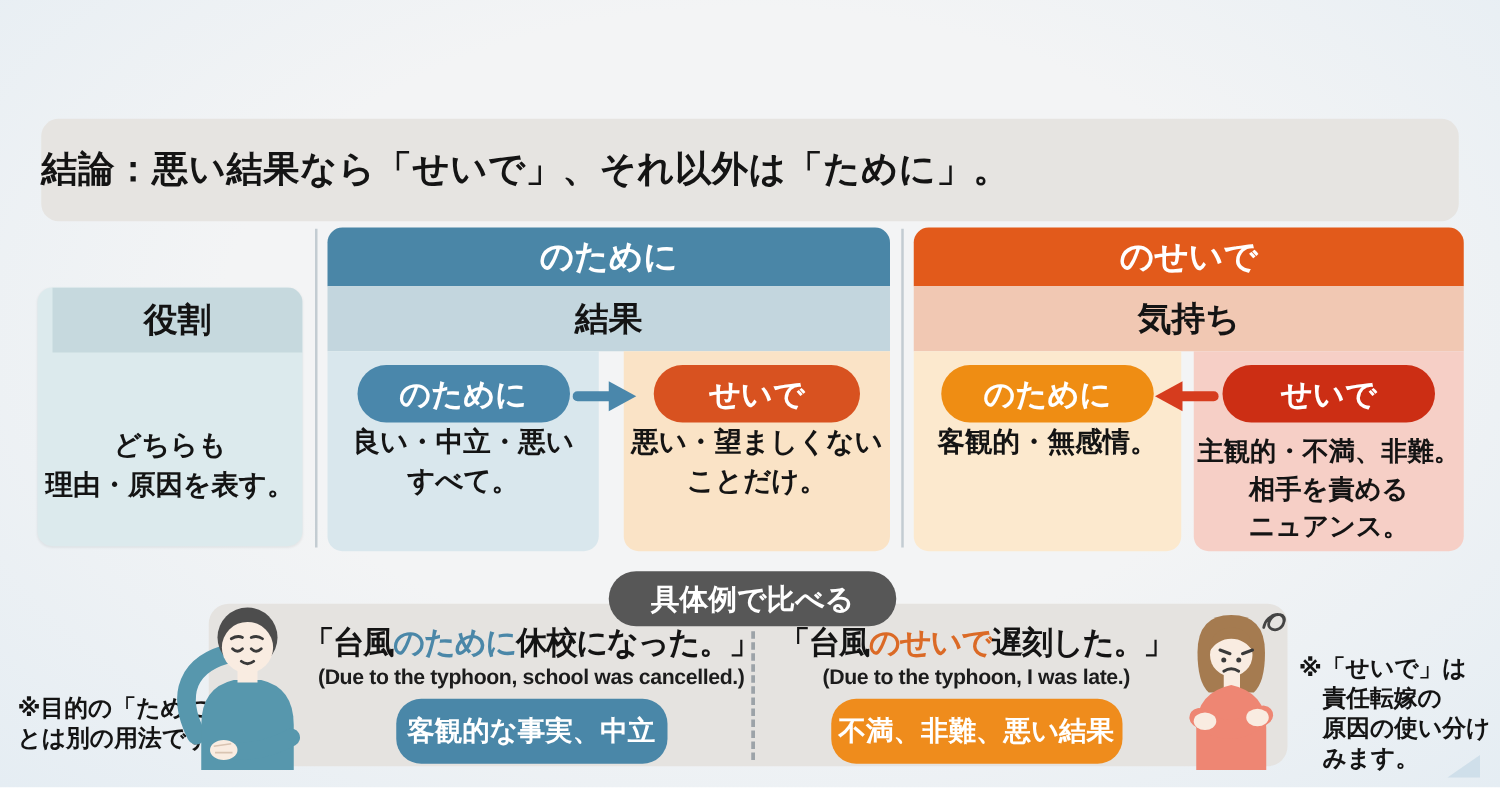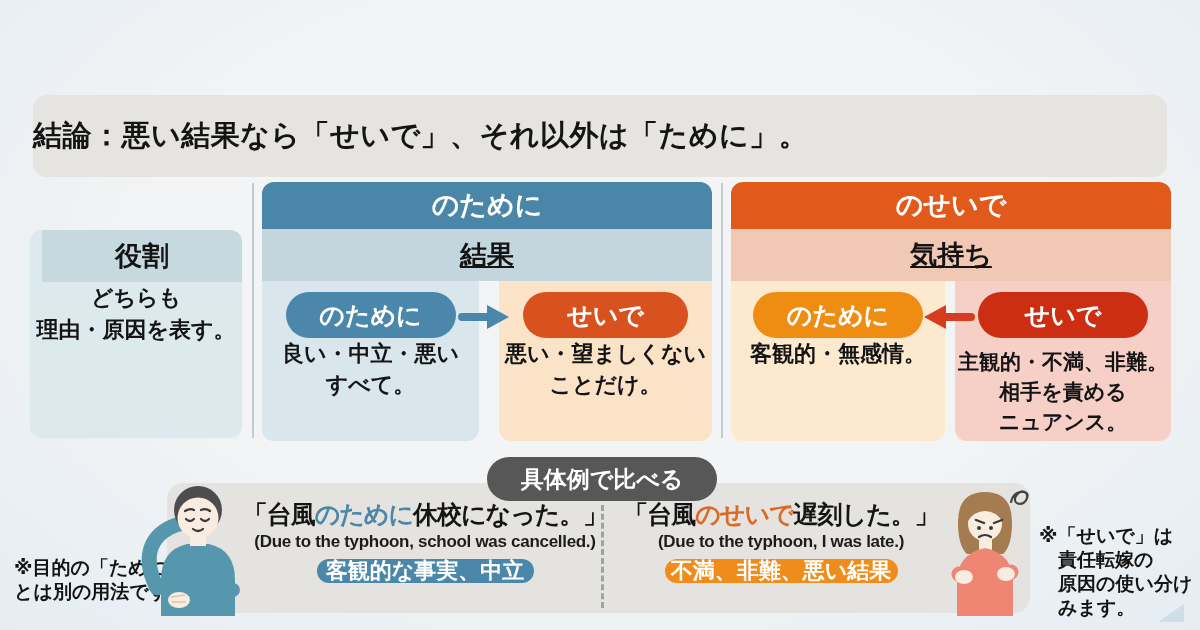--- a/index.html
+++ b/index.html
@@ -23,25 +23,25 @@
   }
   
   .vdivider { position:absolute; top:183px; width:2px; height:255px; background:#c3ccd2; }
   .role-box {
     position:absolute; left:30px; top:230px; width:212px; height:207px;
     border-radius:12px; overflow:hidden; background:#dceaed;
     box-shadow:0 1px 2px rgba(0,0,0,0.06);
   }
   .role-header { height:52px; line-height:52px; text-align:center;
     background:#c6d9de; font-size:27px;margin-left:12px; }
-  .role-body { text-align:center; font-size:22px; line-height:32px; }
+  .role-body { padding-top:58px; text-align:center; font-size:22px; line-height:32px; }
   .col { position:absolute; top:182px; width:450px; }
   .col-header { height:47px; line-height:47px; text-align:center;
     border-radius:12px 12px 0 0; color:#fff; font-size:27px; }
-  .col-sub { height:52px; line-height:52px; text-align:center; font-size:27px;text-decoration:underline; }
+  .col-sub { height:52px; line-height:52px; text-align:center; font-size:27px; }
   .boxes { position:relative; display:flex; height:160px; }
   .subbox { border-radius:0 0 12px 12px; text-align:center; padding-top:11px; }
   .subbox .desc { margin-top:0; font-size:22px; line-height:31px; }
   .pill { margin:0 auto; height:46px; border-radius:23px; color:#fff;
     display:flex; align-items:center; justify-content:center; font-size:25px; }
   .flow-arrow { position:absolute; top:21px; z-index:2; }
   
   #col-tameni { left:262px; }
   #col-tameni .col-header { background:#4a86a7; }
   #col-tameni .col-sub { background:#c3d6de; }
@@ -68,21 +68,21 @@
   #left-note { left:14px; top:556px; }
   #right-note { left:1039px; top:524px; }
   #right-note .indent { padding-left:19px; }
   .example { position:absolute; text-align:center; z-index:2; }
   #example-1 { left:240px; top:497px; width:370px; }
   #example-2 { left:616px; top:497px; width:330px; }
   .sentence { font-size:25px; letter-spacing:-1px; line-height:34px; }
   .hl-blue { color:#4a87a8; }
   .hl-orange { color:#db6a26; }
   .english { font-size:17px; line-height:21px; letter-spacing:-0.3px; color:#1c1c1c; }
-  .tag { margin:7px auto 0; height:24px; border-radius:20px; color:#fff;
+  .tag { margin:7px auto 0; height:52px; border-radius:20px; color:#fff;
     display:flex; align-items:center; justify-content:center; font-size:22px; }
   .tag-blue { background:#4a87a8; width:217px; }
   .tag-orange { background:#ef8c1c; width:233px; }
   .dash-divider { position:absolute; left:601px; top:505px; height:103px;
     border-left:3px dashed #9ca3a8; z-index:2; }
   .person { position:absolute; z-index:2; }
   #man-illustration { left:133px; top:484px; }
   #woman-illustration { left:933px; top:484px; }
   .corner-wedge { position:absolute; right:16px; bottom:8px; width:0; height:0;
     border-left:26px solid transparent; border-bottom:18px solid rgba(196,217,230,0.7); }

